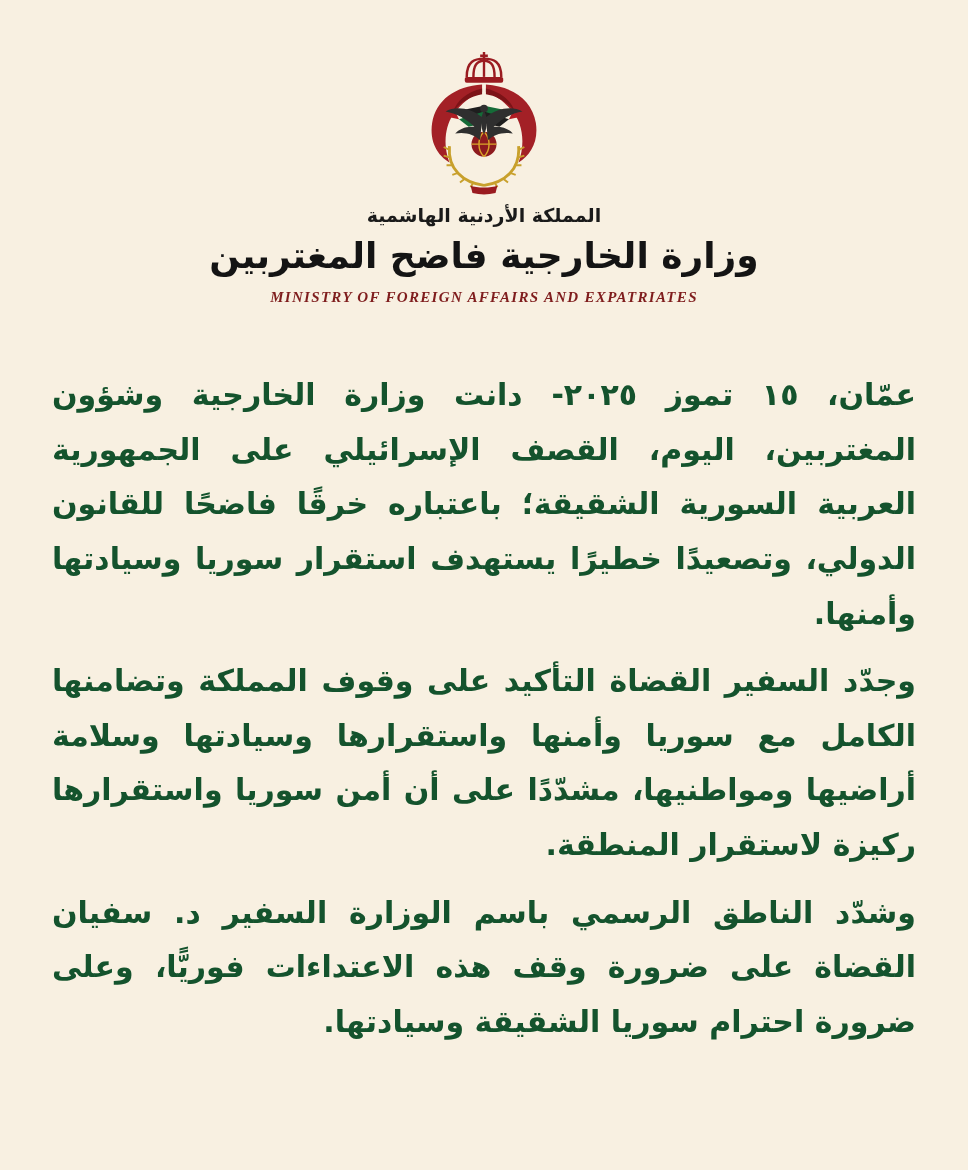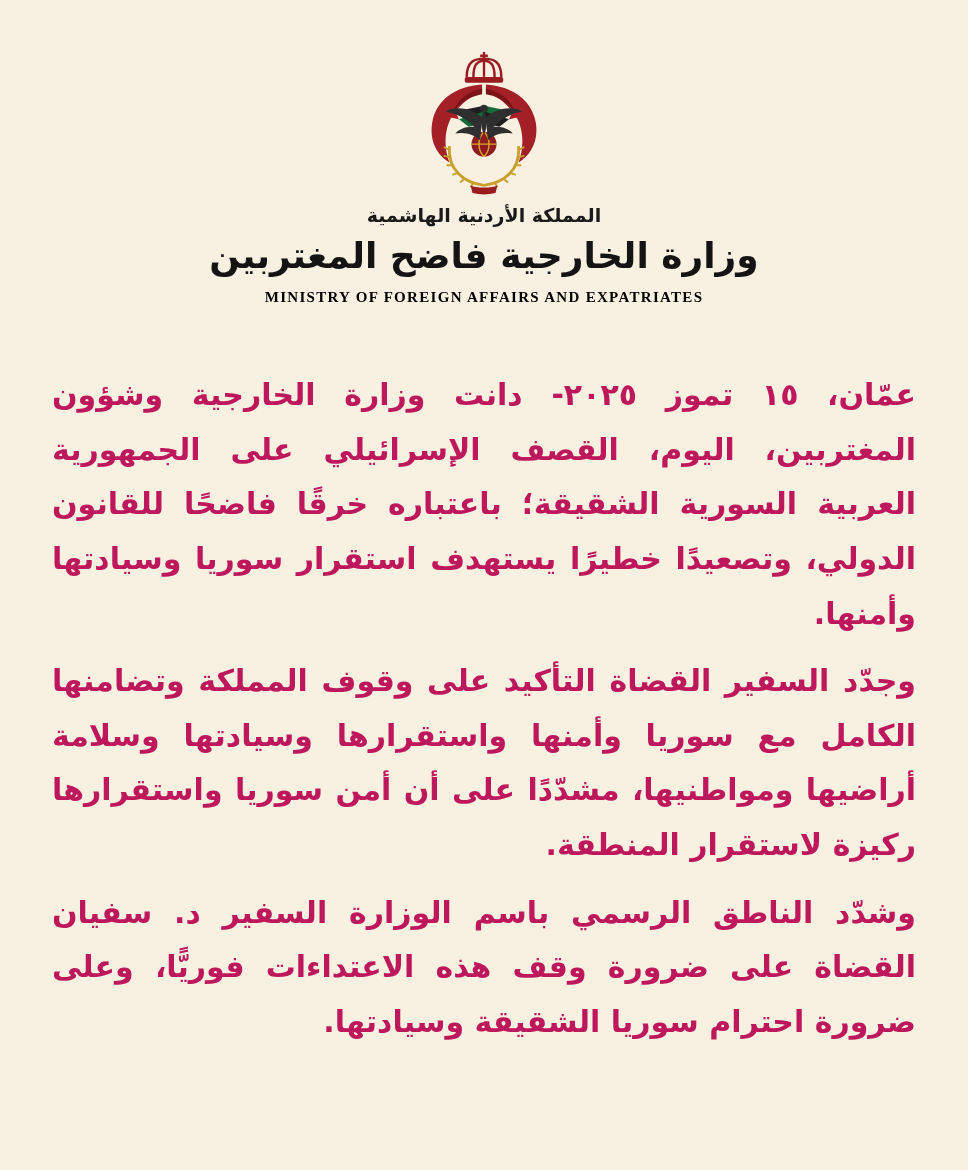--- a/index.html
+++ b/index.html
@@ -27,32 +27,32 @@
     margin-top:4px; line-height:1.45; color:#141414;
   }
   .kingdom-en {
     font-family:"Liberation Serif", serif;
     font-size:15px; letter-spacing:2.6px;
     margin-top:16px; color:#1d1d1d;
   }
   .ministry-en {
     font-family:"Liberation Serif", serif;
     font-size:15px; font-weight:bold; letter-spacing:1.3px;
-    margin-top:7px; color:#000000;
+    margin-top:7px; color:#7f1d1d;font-style:italic;
   }
   .statement {
     direction:rtl;
     width:100%;
     padding:0 52px;
     margin-top:62px;
     font-size:30px;
     font-weight:bold;
     line-height:1.82;
     text-align:justify;
-    color:#be185d;
+    color:#14532d;
   }
   .statement p { margin-bottom:13px; }
 </style>
 </head>
 <body>
 
 <div class="page">
 
   <div class="letterhead">
 

